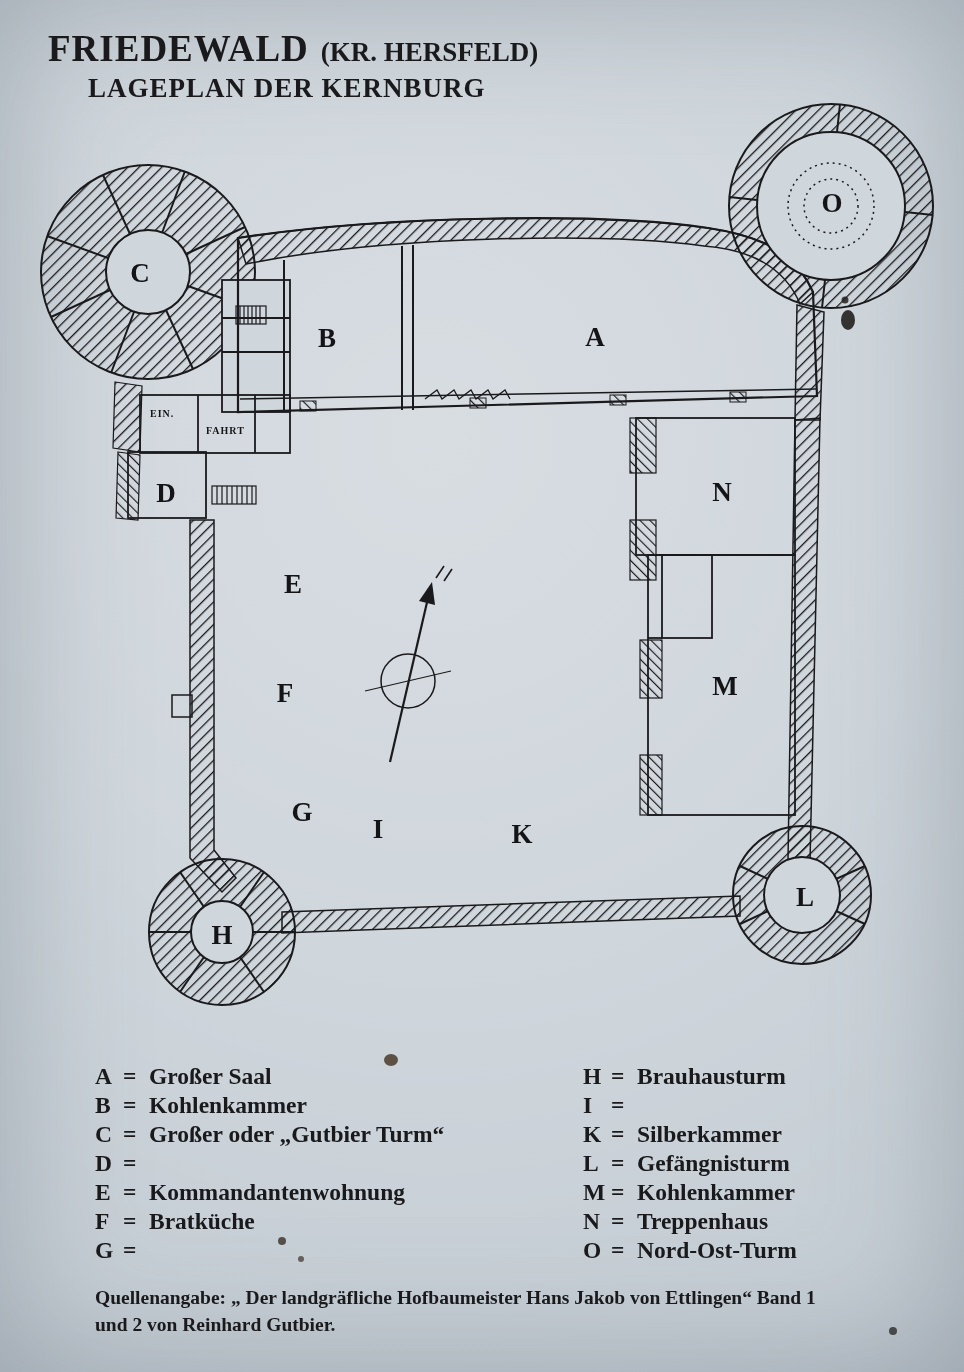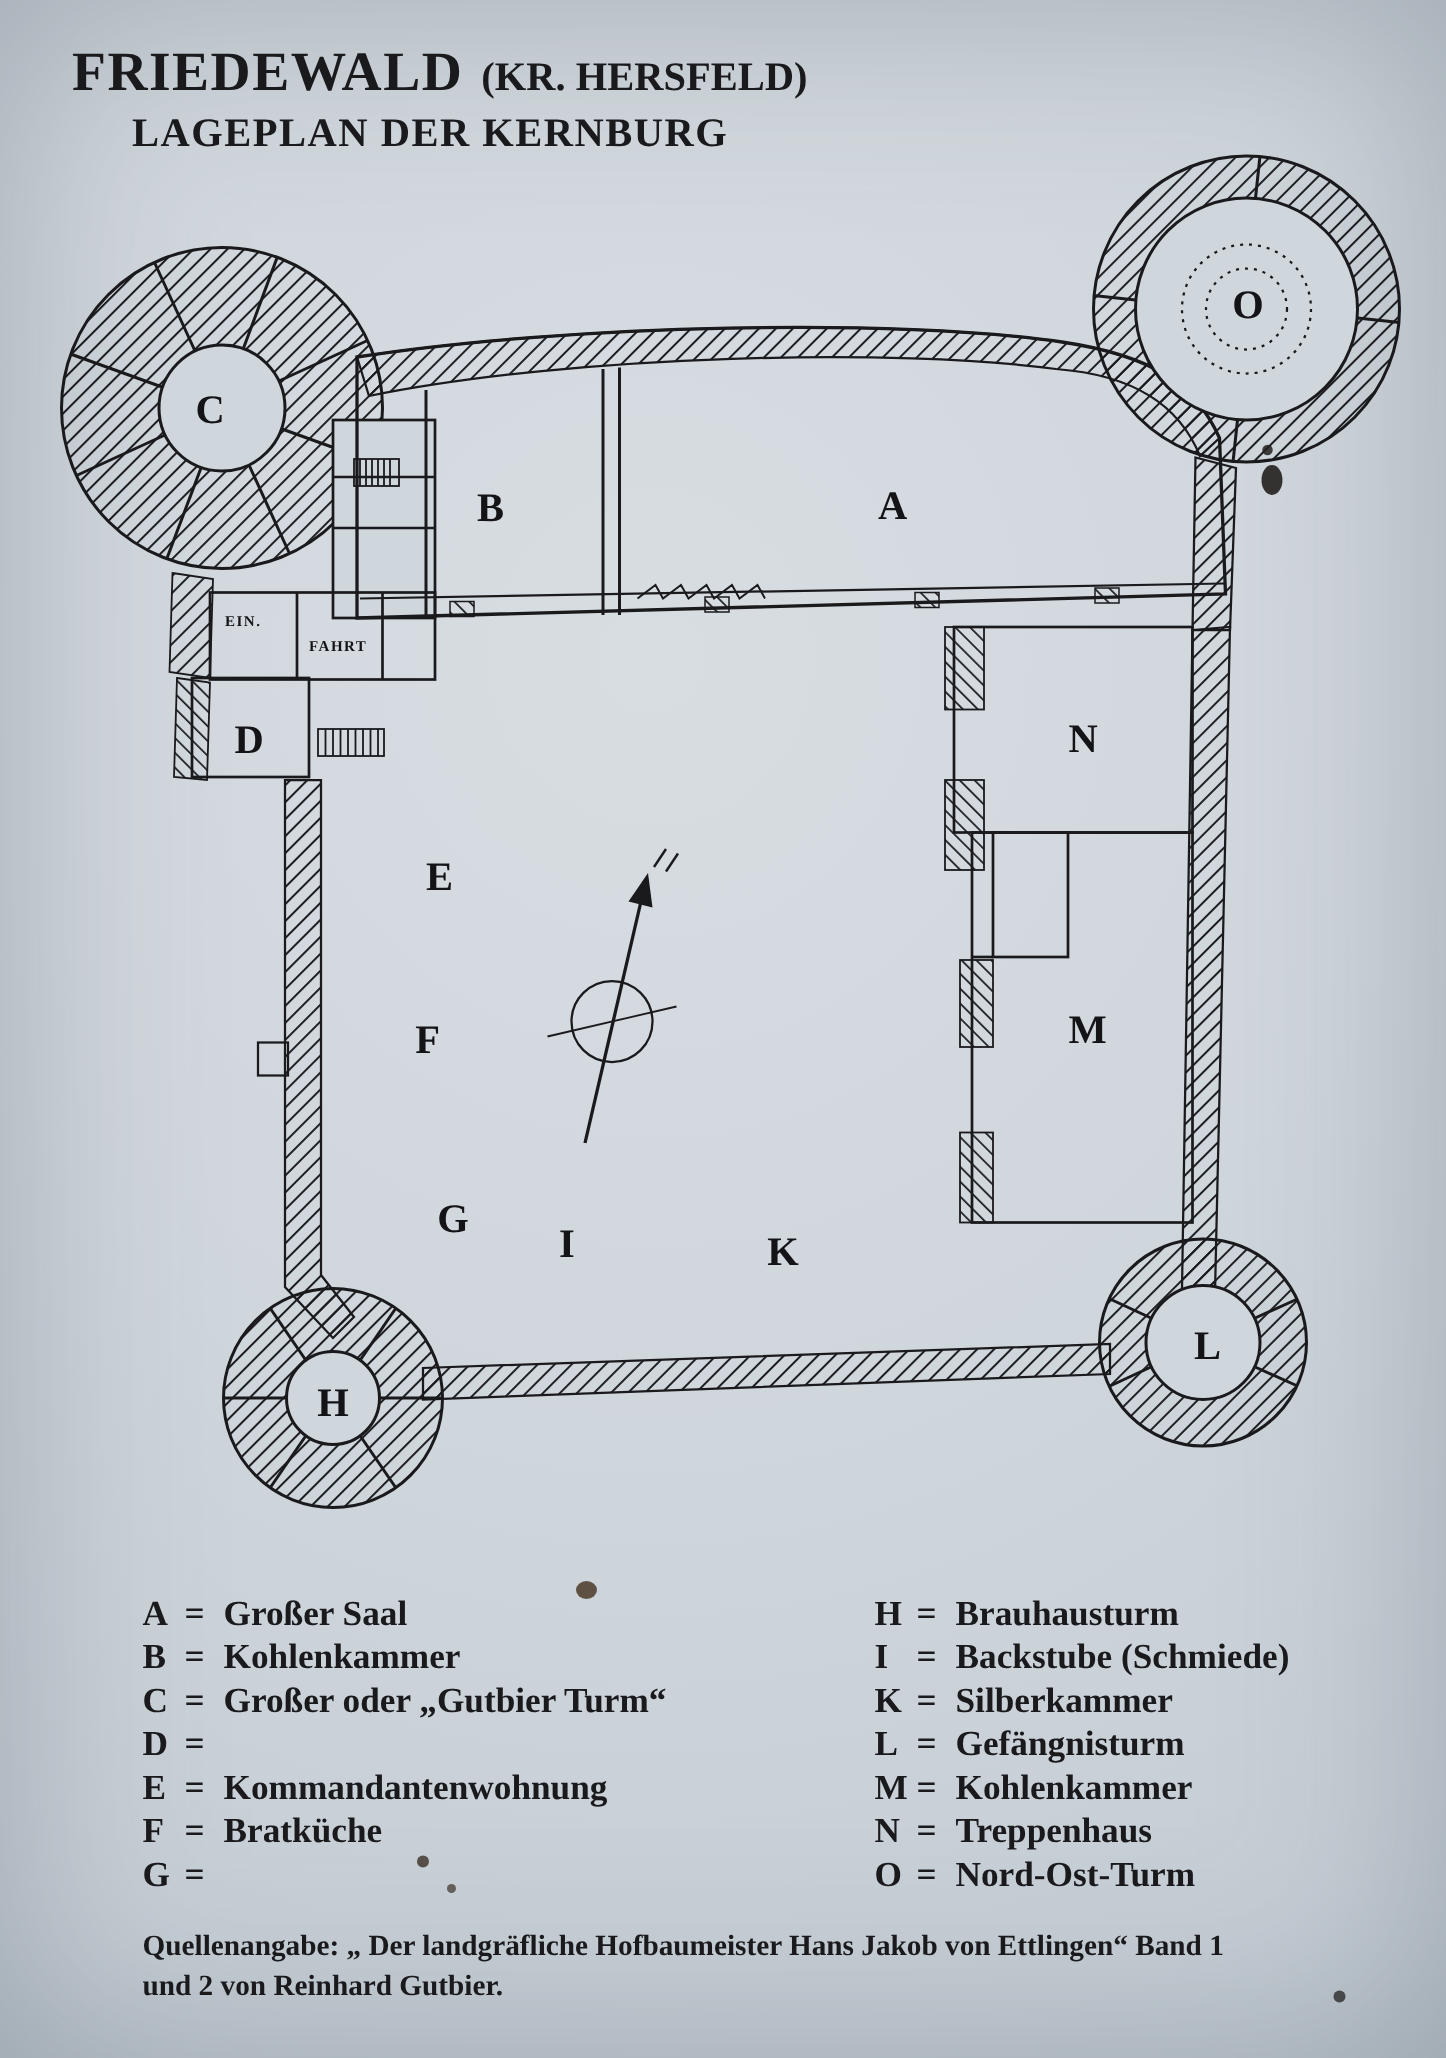--- a/index.html
+++ b/index.html
@@ -255,21 +255,20 @@
     </div>
     <div class="legend-col right">
       <div class="lg-row">
           <span class="lg-key">H</span>
           <span class="lg-eq">=</span>
           <span class="lg-val">Brauhausturm</span>
         </div>
       <div class="lg-row">
           <span class="lg-key">I</span>
           <span class="lg-eq">=</span>
-          <span class="lg-val">Backstube (Schmiede)</span>
         </div>
       <div class="lg-row">
           <span class="lg-key">K</span>
           <span class="lg-eq">=</span>
           <span class="lg-val">Silberkammer</span>
         </div>
       <div class="lg-row">
           <span class="lg-key">L</span>
           <span class="lg-eq">=</span>
           <span class="lg-val">Gefängnisturm</span>

